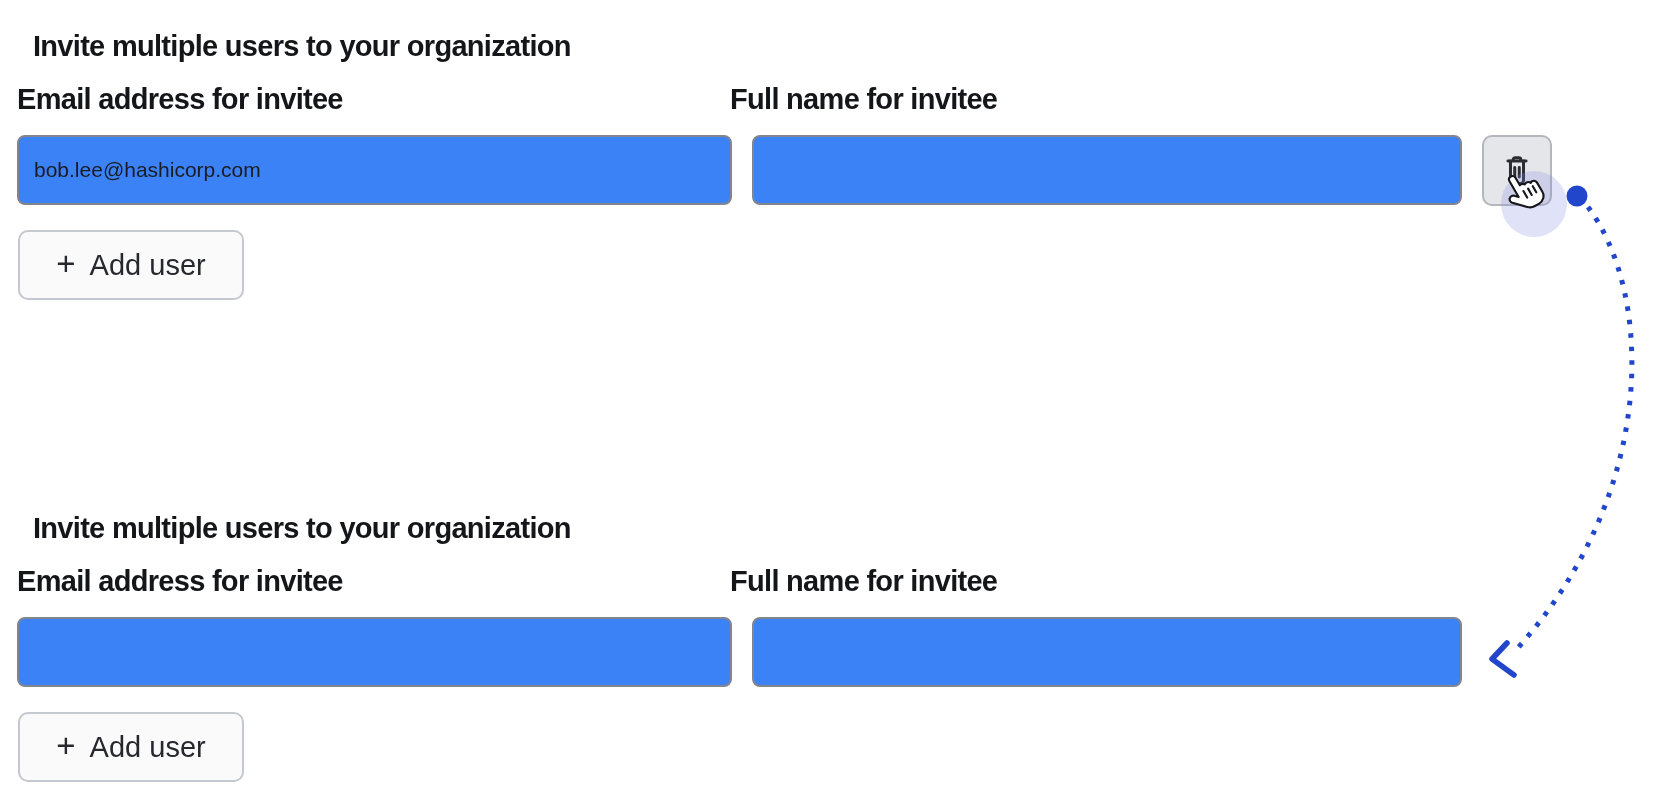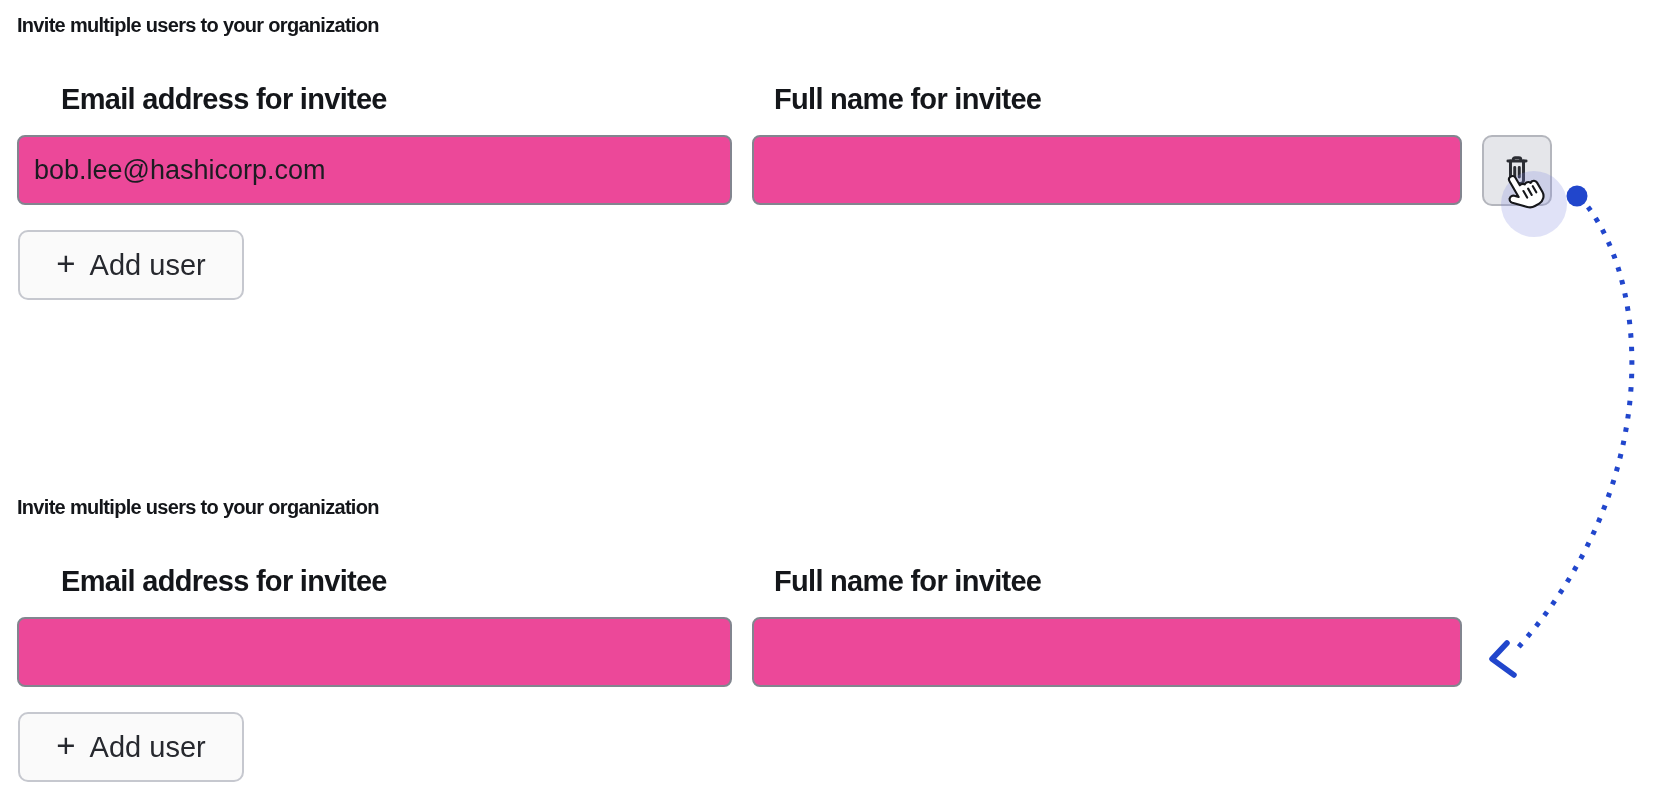--- a/index.html
+++ b/index.html
@@ -4,35 +4,35 @@
 <style>
   html,body{margin:0;padding:0;}
   body{
     width:1672px;height:800px;position:relative;background:#ffffff;
     font-family:"Liberation Sans", sans-serif;overflow:hidden;
   }
   .section{position:absolute;left:0;width:1672px;height:482px;}
   .sec-top{top:0;}
   .sec-bottom{top:482px;}
   .heading{
-    position:absolute;left:17px;top:14px;margin:0;
-    font-size:20px;font-weight:700;letter-spacing:-0.7px;color:#14161a;
+    position:absolute;left:17px;top:14px;margin:16px;
+    font-size:29px;font-weight:700;letter-spacing:-0.7px;color:#14161a;
     white-space:nowrap;
   }
   .flabel{
     position:absolute;top:83px;font-size:29px;font-weight:700;
-    letter-spacing:-0.7px;color:#14161a;white-space:nowrap;margin-left:44px;
+    letter-spacing:-0.7px;color:#14161a;white-space:nowrap;
   }
   .email-label{left:17px;}
   .name-label{left:730px;}
   .field{
     position:absolute;top:135px;height:70px;box-sizing:border-box;
-    border:2px solid #82858f;border-radius:8px;background:#ec4899;
+    border:2px solid #82858f;border-radius:8px;background:#3b82f6;
     font-family:"Liberation Sans", sans-serif;
-    font-size:27px;color:#1b1c21;padding:0 15px;outline:none;
+    font-size:21px;color:#1b1c21;padding:0 15px;outline:none;
   }
   .email-field{left:17px;width:715px;}
   .name-field{left:752px;width:710px;}
   .add-btn{
     position:absolute;left:18px;top:230px;width:226px;height:70px;
     box-sizing:border-box;background:#fafafa;border:2px solid #c6c8cf;
     border-radius:10px;display:flex;align-items:center;justify-content:center;
     gap:14px;cursor:pointer;color:#26282e;
     font-family:"Liberation Sans", sans-serif;font-size:29px;font-weight:400;
   }

